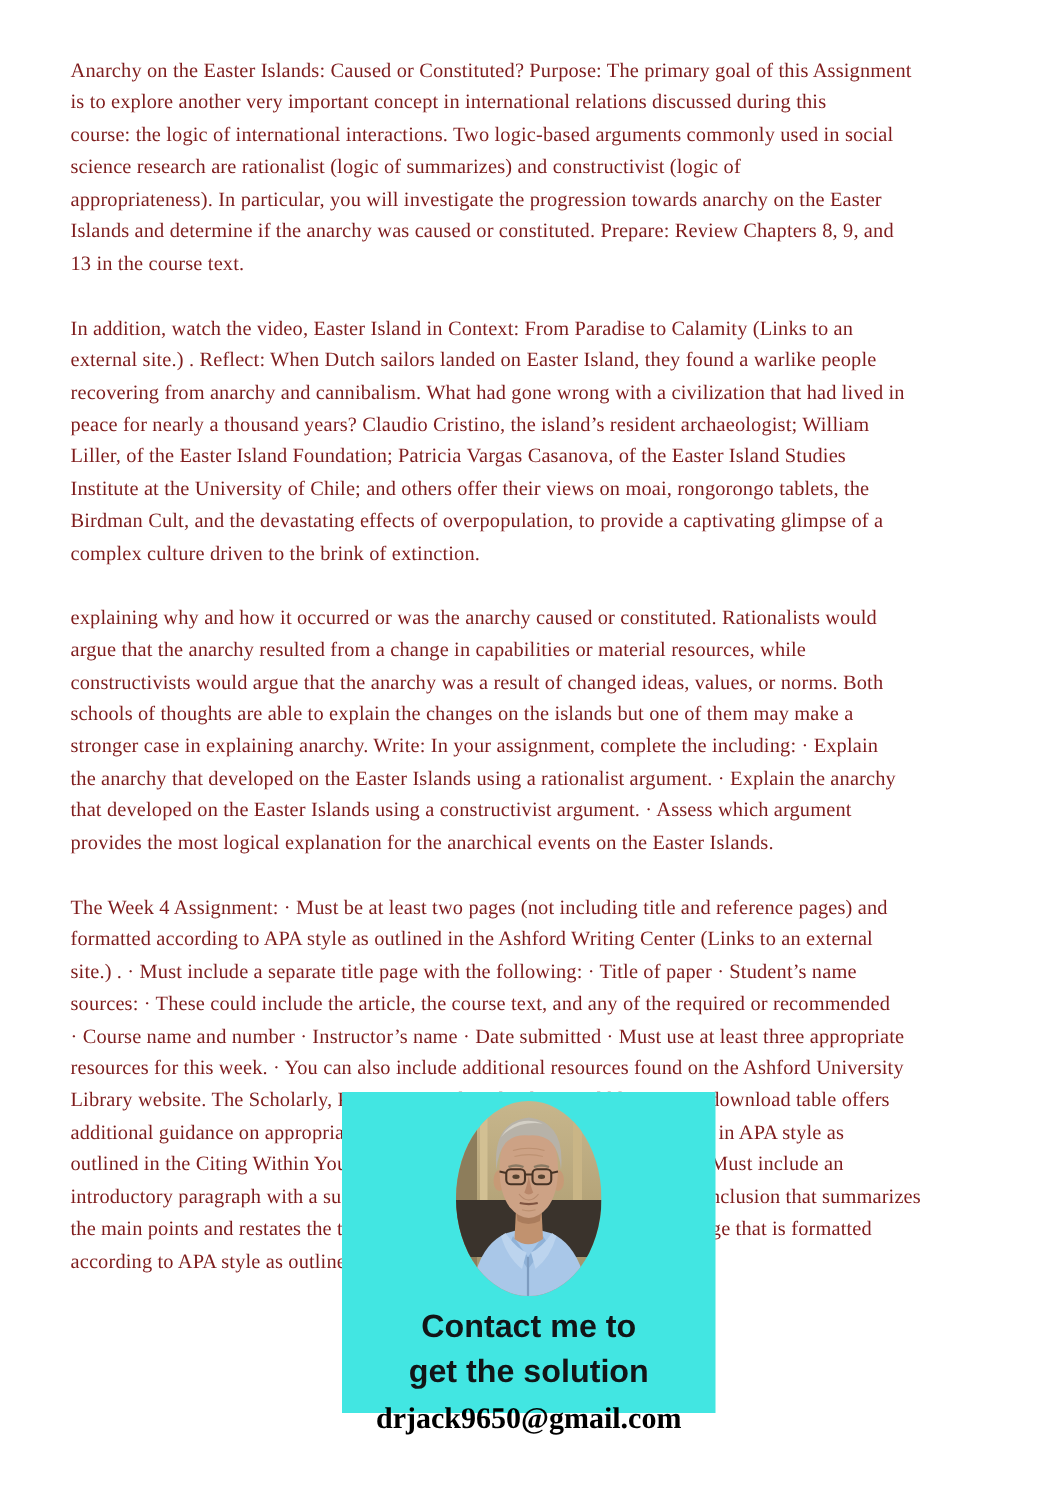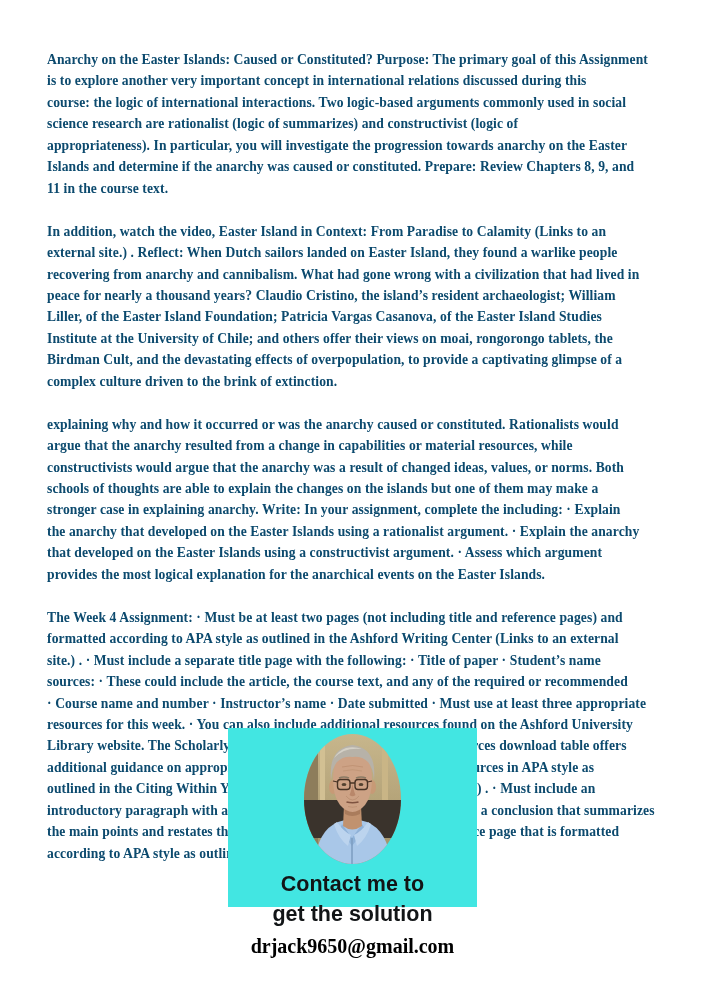--- a/index.html
+++ b/index.html
@@ -5,36 +5,35 @@
   html, body { margin: 0; padding: 0; }
   body {
     width: 708px; height: 1000px;
     background: #ffffff;
     position: relative;
     overflow: hidden;
     font-family: "Liberation Serif", serif;
   }
   .doc {
     position: absolute;
-    left: 47px; top: 49px;
+    left: 47px; top: 36px;
     width: 592px;
-    color: #0c4a6e;
-    font-weight: bold;
+    color: #7f1d1d;
   }
   .paragraph { margin: 0 0 21.45px 0; }
   .line {
     font-size: 13.6px;
     line-height: 21.45px;
     white-space: nowrap;
     letter-spacing: 0.1px;
   }
   .overlay {
     position: absolute;
     left: 228px; top: 728px;
-    width: 249px; height: 179px;
+    width: 249px; height: 214px;
     background: #42e6e2;
     display: flex;
     flex-direction: column;
     align-items: center;
   }
   .photo {
     width: 97px; height: 130px;
     margin-top: 6px;
     flex: 0 0 auto;
   }
@@ -61,21 +60,21 @@
 <body>
 
 <div class="doc">
     <div class="paragraph">
       <div class="line">Anarchy on the Easter Islands: Caused or Constituted? Purpose: The primary goal of this Assignment</div>
       <div class="line">is to explore another very important concept in international relations discussed during this</div>
       <div class="line">course: the logic of international interactions. Two logic-based arguments commonly used in social</div>
       <div class="line">science research are rationalist (logic of summarizes) and constructivist (logic of</div>
       <div class="line">appropriateness). In particular, you will investigate the progression towards anarchy on the Easter</div>
       <div class="line">Islands and determine if the anarchy was caused or constituted. Prepare: Review Chapters 8, 9, and</div>
-      <div class="line">11 in the course text.</div>
+      <div class="line">13 in the course text.</div>
     </div>
     <div class="paragraph">
       <div class="line">In addition, watch the video, Easter Island in Context: From Paradise to Calamity (Links to an</div>
       <div class="line">external site.) . Reflect: When Dutch sailors landed on Easter Island, they found a warlike people</div>
       <div class="line">recovering from anarchy and cannibalism. What had gone wrong with a civilization that had lived in</div>
       <div class="line">peace for nearly a thousand years? Claudio Cristino, the island’s resident archaeologist; William</div>
       <div class="line">Liller, of the Easter Island Foundation; Patricia Vargas Casanova, of the Easter Island Studies</div>
       <div class="line">Institute at the University of Chile; and others offer their views on moai, rongorongo tablets, the</div>
       <div class="line">Birdman Cult, and the devastating effects of overpopulation, to provide a captivating glimpse of a</div>
       <div class="line">complex culture driven to the brink of extinction.</div>

